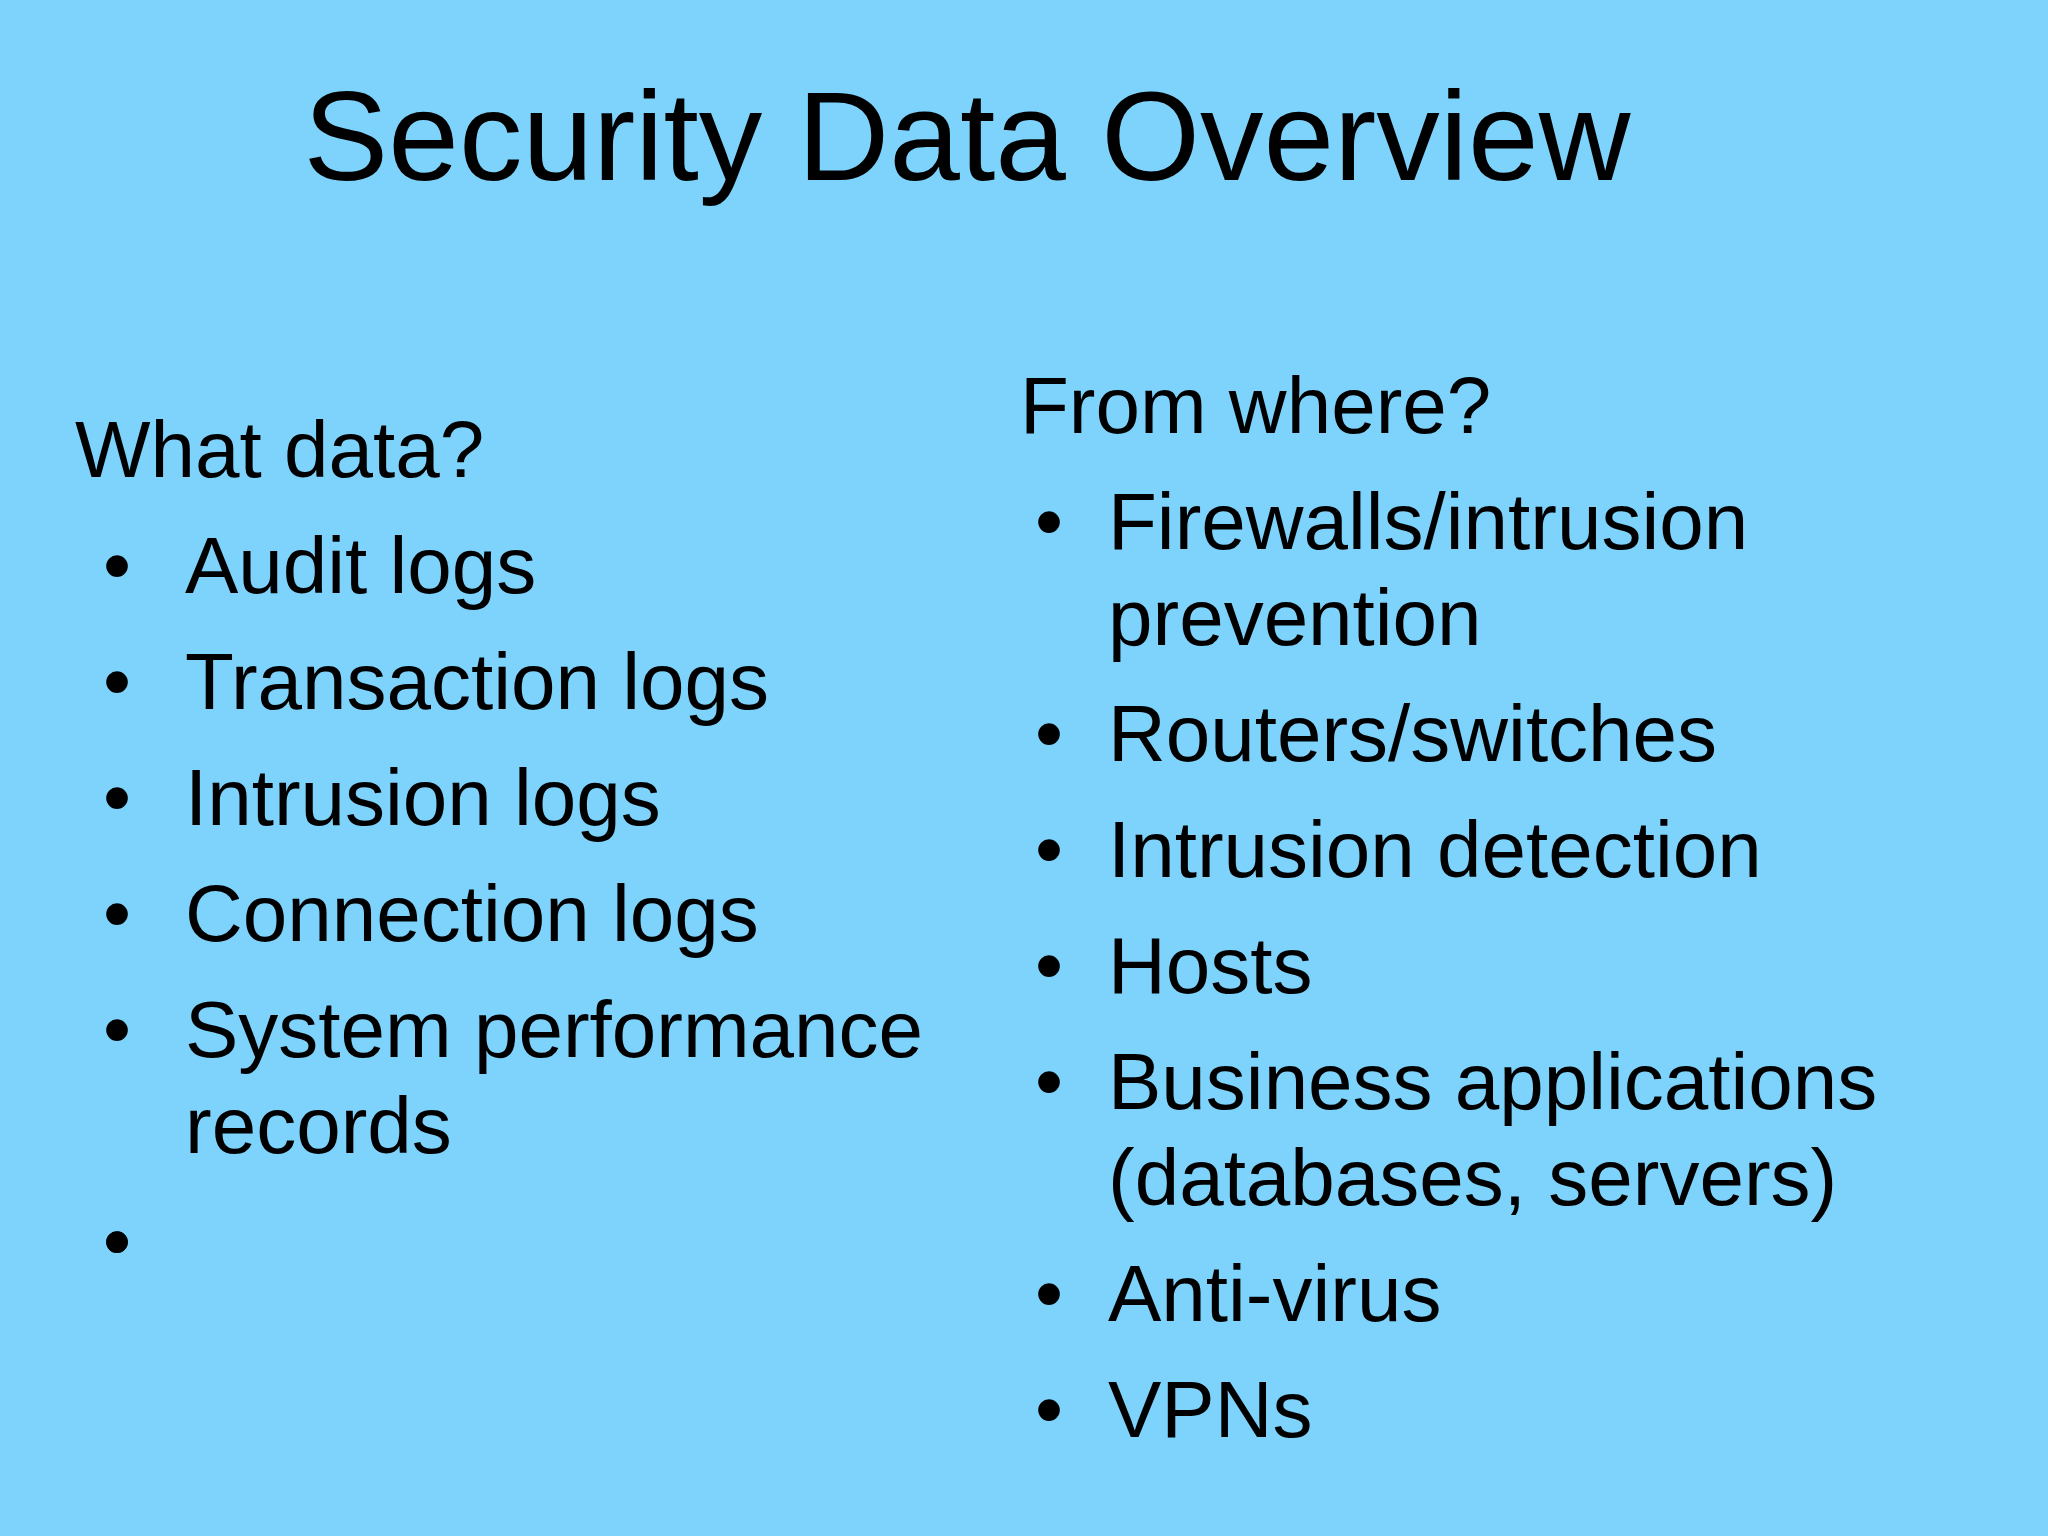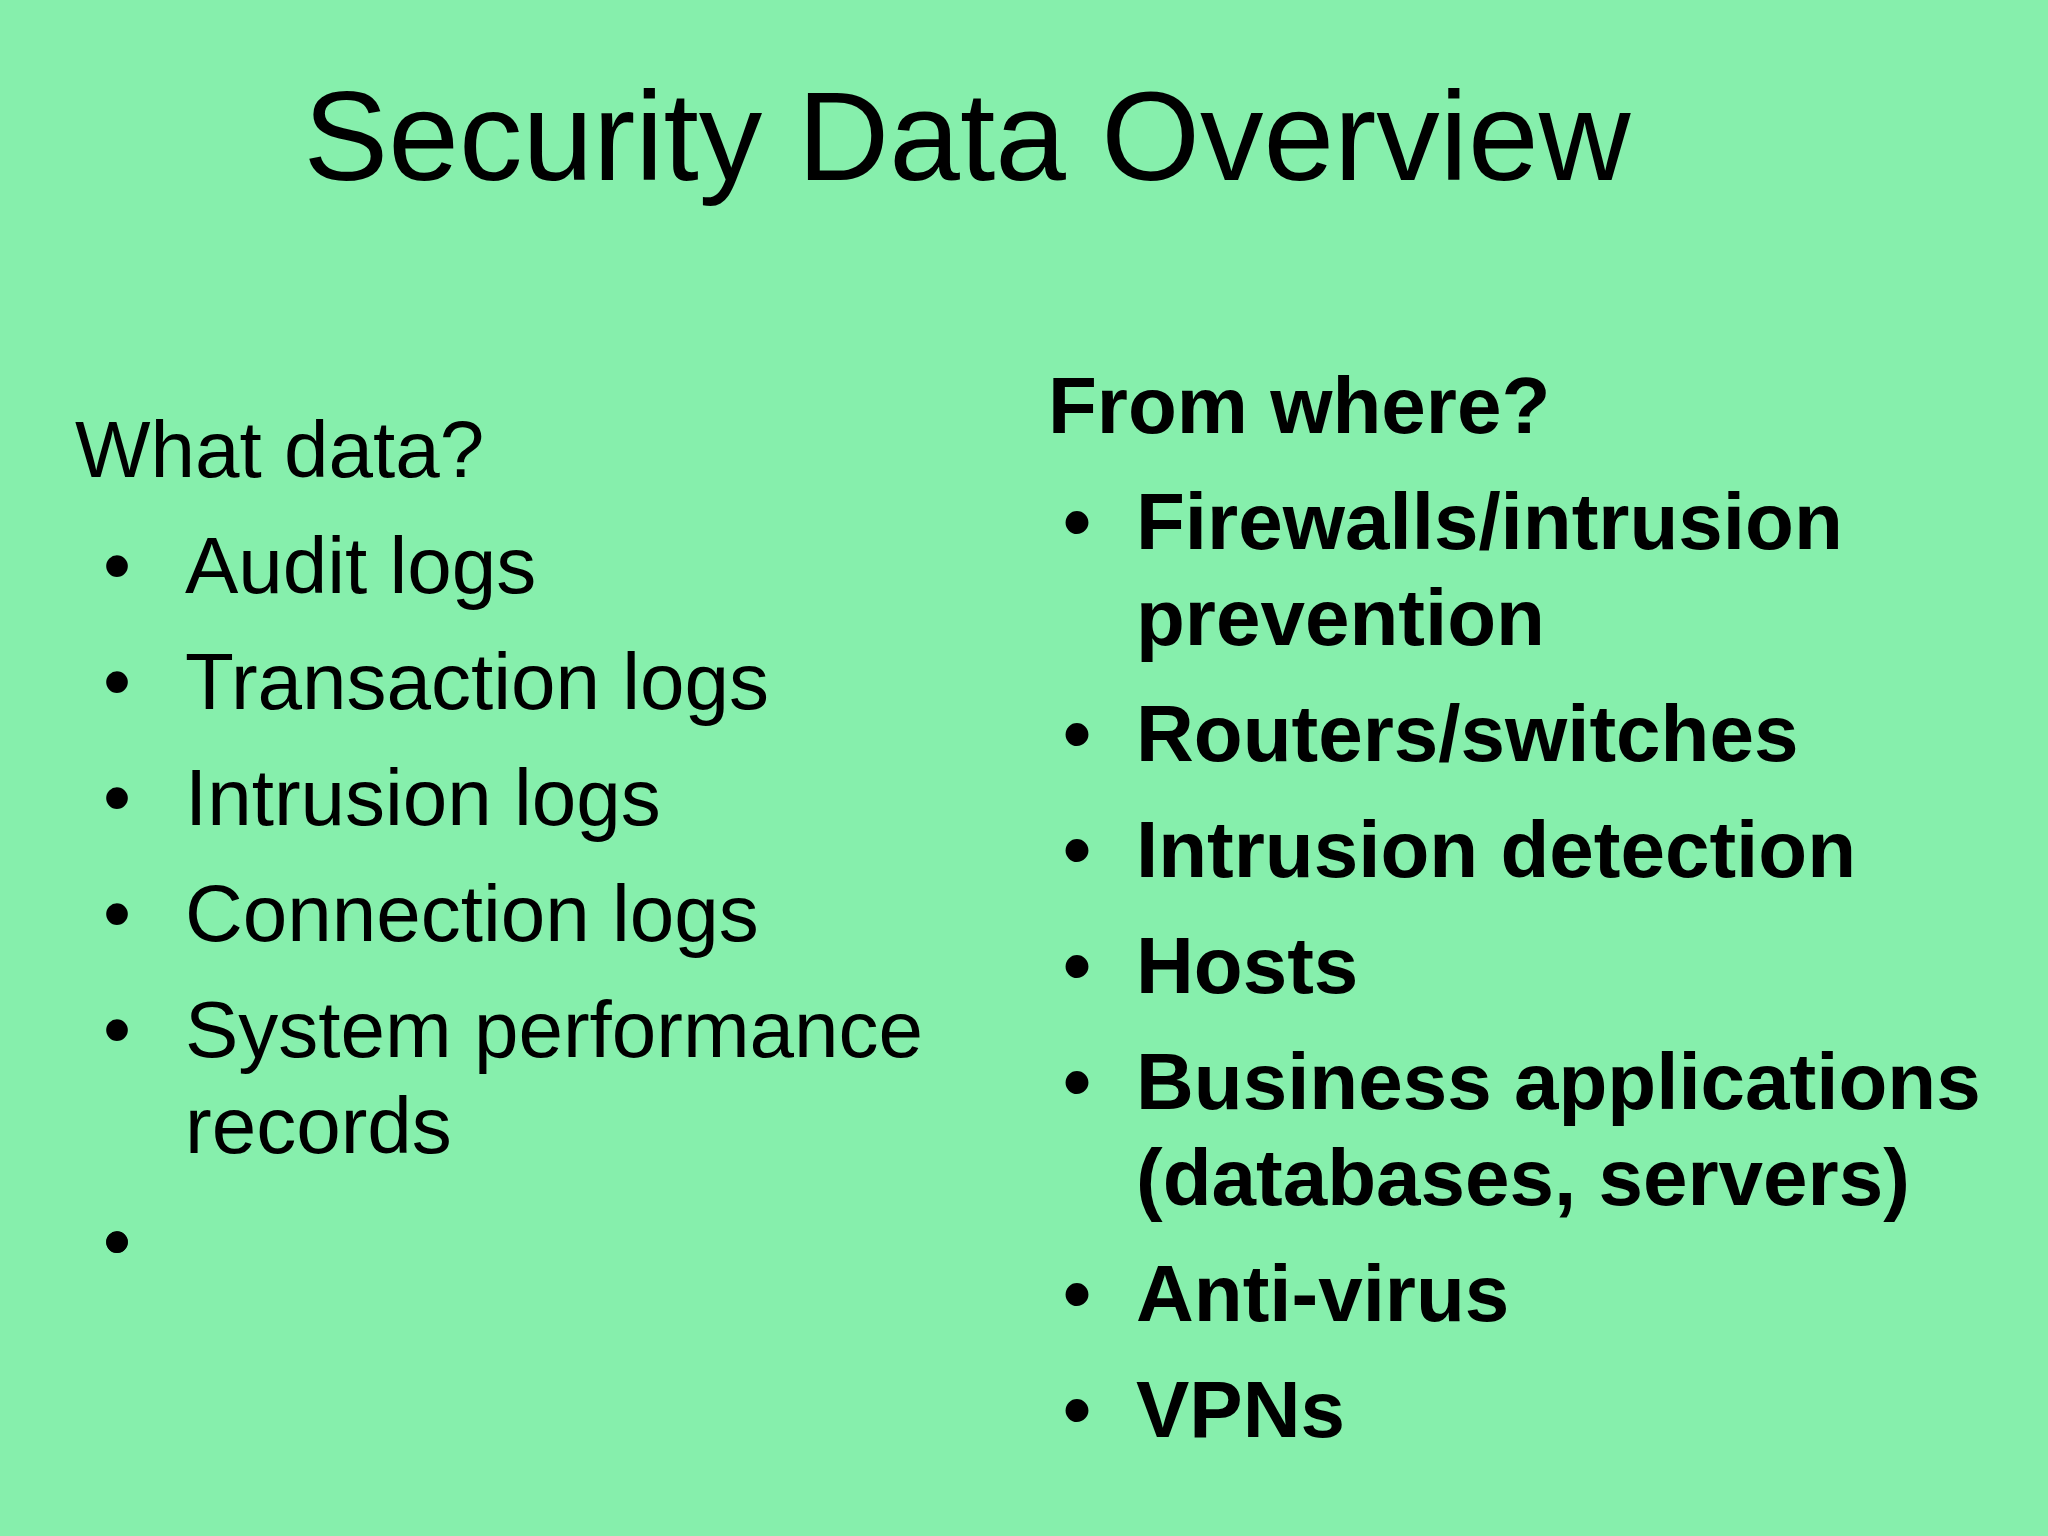--- a/index.html
+++ b/index.html
@@ -7,42 +7,42 @@
   body {
     width: 2048px;
     height: 1536px;
     background: #ffffff;
     font-family: "Liberation Sans", sans-serif;
   }
   .slide {
     position: relative;
     width: 2048px;
     height: 1536px;
-    background: #86efac;
+    background: #7dd3fc;
     color: #000000;
     overflow: hidden;
   }
   .slide-title {
     position: absolute;
     top: 60px;
     left: 0;
     width: 2048px;
     padding-right: 114px; 
     text-align: center;
     font-size: 127px;
     line-height: 1.2;
     white-space: nowrap;
     color: #000000;
   }
   .column {
     position: absolute;
     top: 358px;
   }
   .column-left  { left: 75px;   width: 885px; margin-top: 44px; }
-  .column-right { left: 1048px; width: 940px; font-weight: bold; }
+  .column-right { left: 1020px; width: 940px; }
   .column-heading {
     font-size: 80px;
     line-height: 96px;
   }
   ul.bullet-list {
     list-style: none;
     margin: 0;
     padding: 0;
   }
   li.bullet-item {

